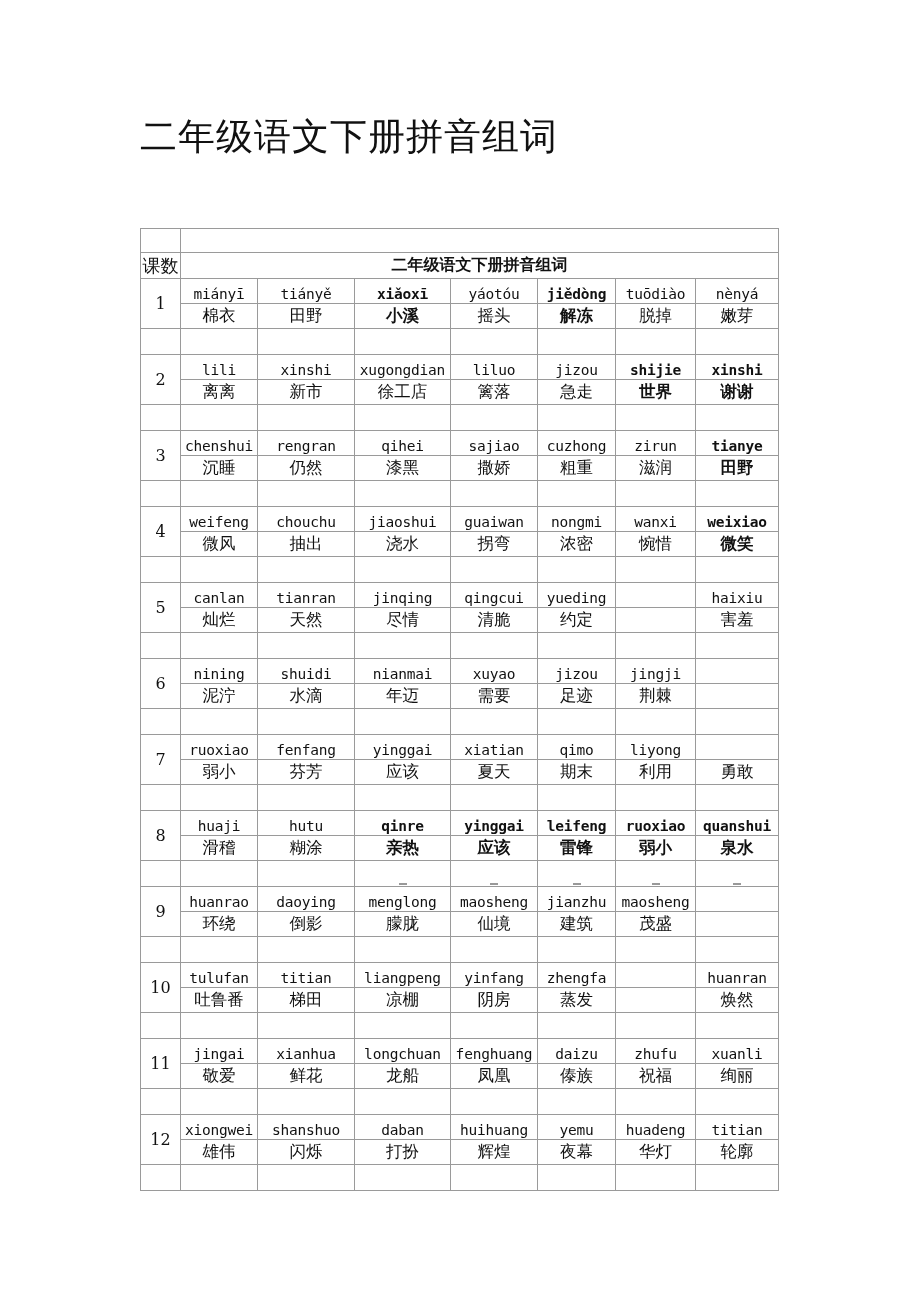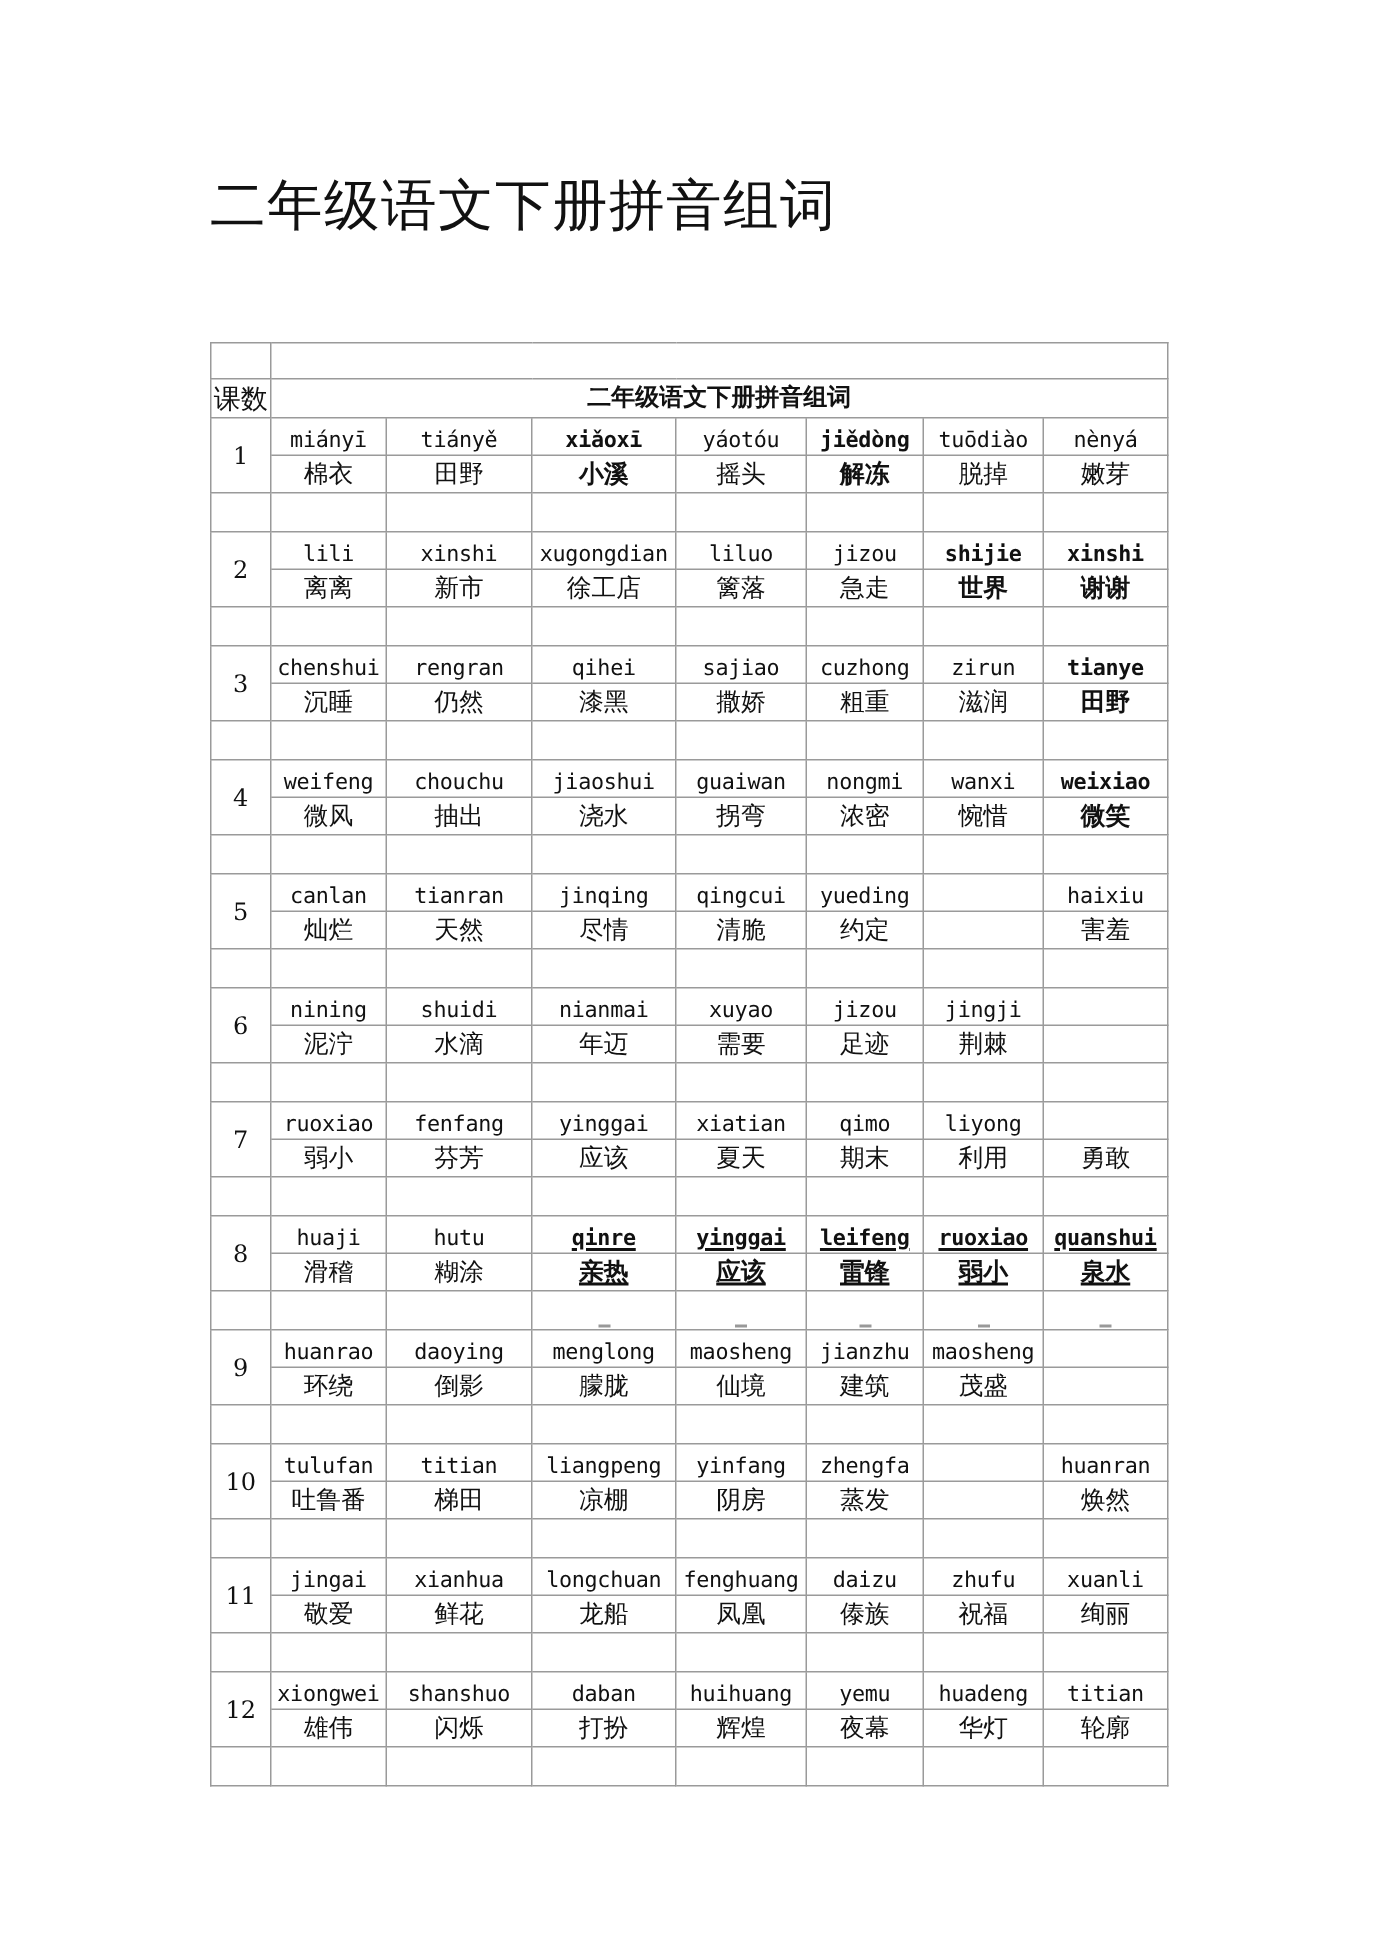--- a/index.html
+++ b/index.html
@@ -21,21 +21,21 @@
   tr.r-head td { height: 25px; }
   tr.r-py td { height: 24px; }
   tr.r-hz td { height: 24px; }
   tr.r-blank td { height: 25px; }
   .lesson-num { font-family: "DejaVu Serif", serif; font-size: 16px; }
   .head-label { font-family: "DejaVu Sans", sans-serif; font-size: 18px; text-align: left; }
   .head-title { font-family: "DejaVu Sans", sans-serif; font-size: 16px; font-weight: bold; }
   .py { font-family: "DejaVu Sans Mono", monospace; font-size: 14.5px; line-height: 18px; vertical-align: bottom !important; letter-spacing: -0.2px; }
   .hz { font-family: "DejaVu Sans", sans-serif; font-size: 16.5px; line-height: 20px; }
   .bold { font-weight: bold; margin-left: 39px; }
-  .ul span { text-decoration: underline; text-underline-offset: 2px; text-decoration-thickness: 1.5px; }
+  .ul span { text-underline-offset: 2px; text-decoration-thickness: 1.5px; }
   tr.r-py td.py { border-bottom-color: #9a9a9a; }
   .dash { display:block; width: 8px; height: 2px; background:#999; margin: 20px auto 0; }
 </style>
 </head>
 <body>
 
 <h1 class="page-title">二年级语文下册拼音组词</h1>
 
 <table class="grid">
   <colgroup>

